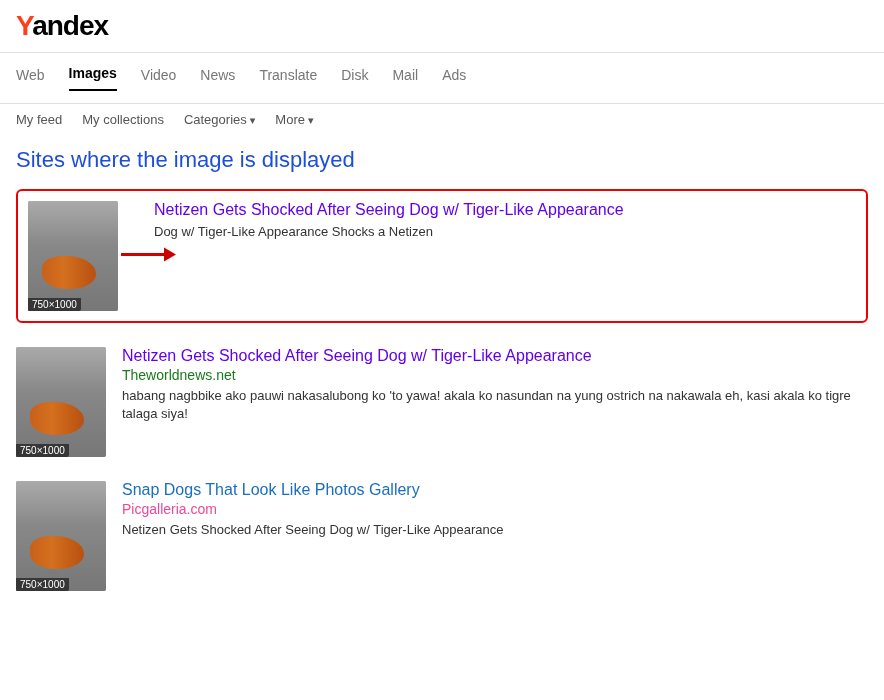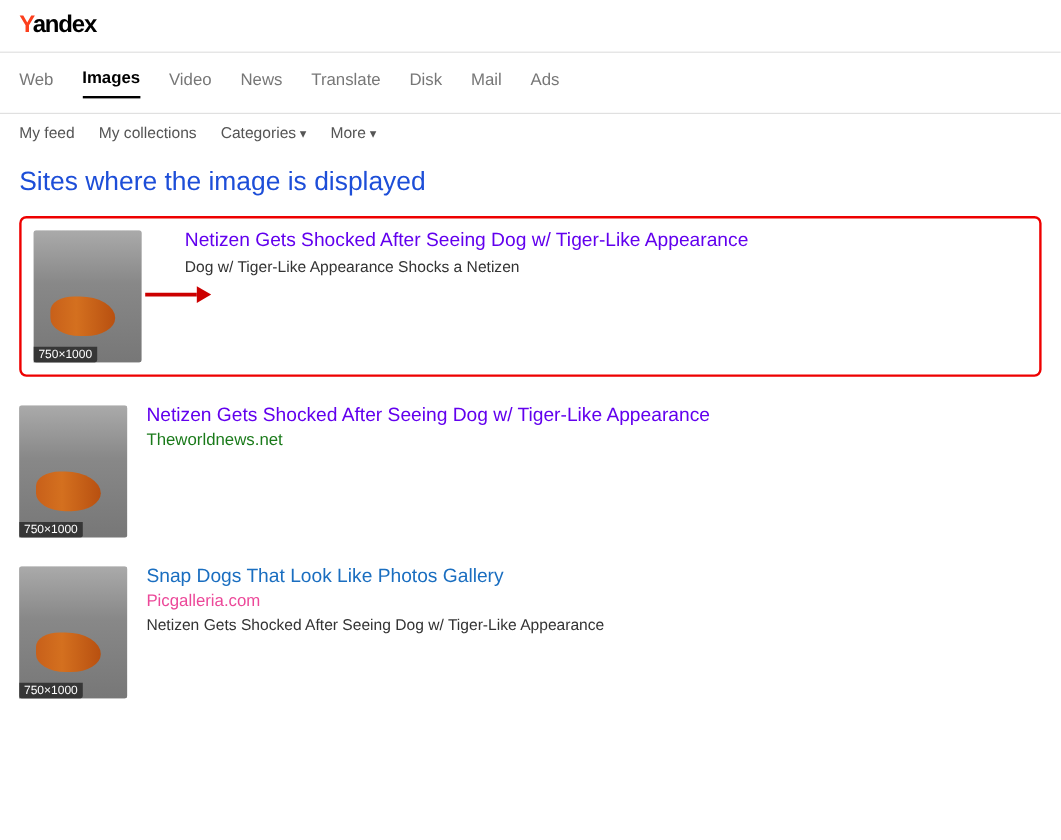--- a/index.html
+++ b/index.html
@@ -1,20 +1,20 @@
 <!DOCTYPE html>
 <html><head>
   <meta charset="utf-8">
   <style>
     * { box-sizing: border-box; margin: 0; padding: 0; }
     body { font-family: Arial, sans-serif; background: #fff; color: #333; font-size: 14px; }
 
     
     .header { display: flex; align-items: center; padding: 10px 16px; border-bottom: 1px solid #e0e0e0; gap: 16px; }
-    .logo { font-size: 20px; font-weight: bold; color: #fc3f1d; letter-spacing: -1px; cursor: pointer; user-select: none; }
+    .logo { font-size: 28px; font-weight: bold; color: #fc3f1d; letter-spacing: -1px; cursor: pointer; user-select: none; }
     .logo span { color: #000; }
     .search-bar {
       flex: 1;
       display: flex;
       align-items: center;
       border: 2px solid #fc0;
       border-radius: 3px;
       padding: 6px 10px;
       gap: 8px;
       background: #fff;
@@ -139,20 +139,21 @@
   <div class="result-item">
     <div class="thumb-wrap">
       <div class="thumb">
         <div class="thumb-inner"></div>
       </div>
       <span class="thumb-label">750×1000</span>
     </div>
     <div class="result-content">
       <a class="result-title" style="color:#6200ee;">Netizen Gets Shocked After Seeing Dog w/ Tiger-Like Appearance</a>
       <div class="result-source" style="color:#1a7a1a;">Theworldnews.net</div>
+      <div class="result-desc">habang nagbbike ako pauwi nakasalubong ko 'to yawa! akala ko nasundan na yung ostrich na nakawala eh, kasi akala ko tigre talaga siya!</div>
     </div>
   </div>
 
   <div class="result-item">
     <div class="thumb-wrap">
       <div class="thumb">
         <div class="thumb-inner"></div>
       </div>
       <span class="thumb-label">750×1000</span>
     </div>

